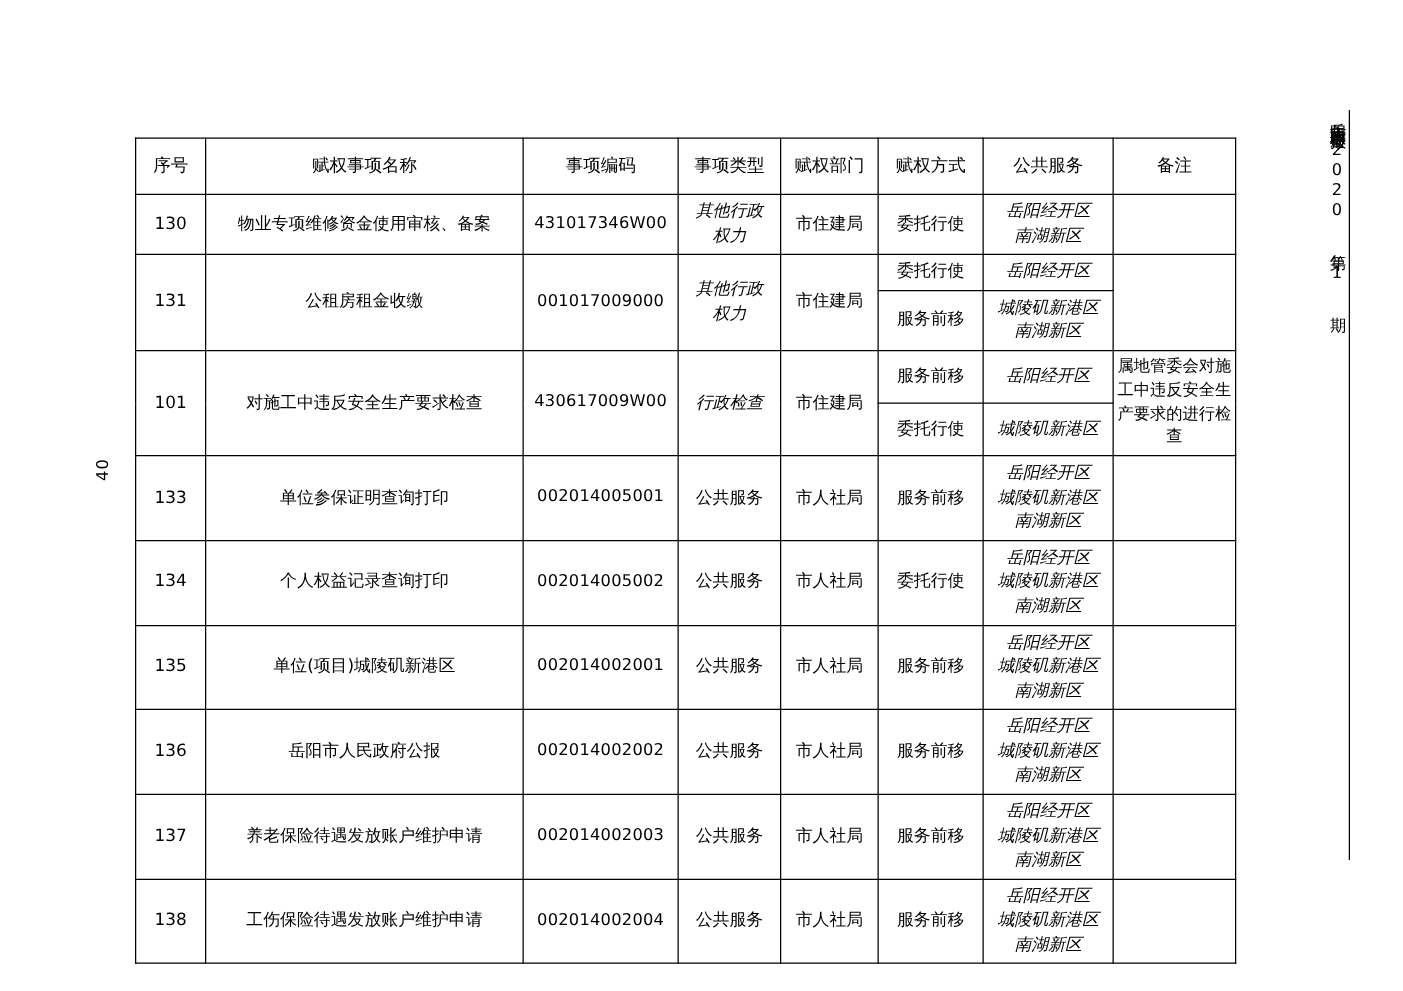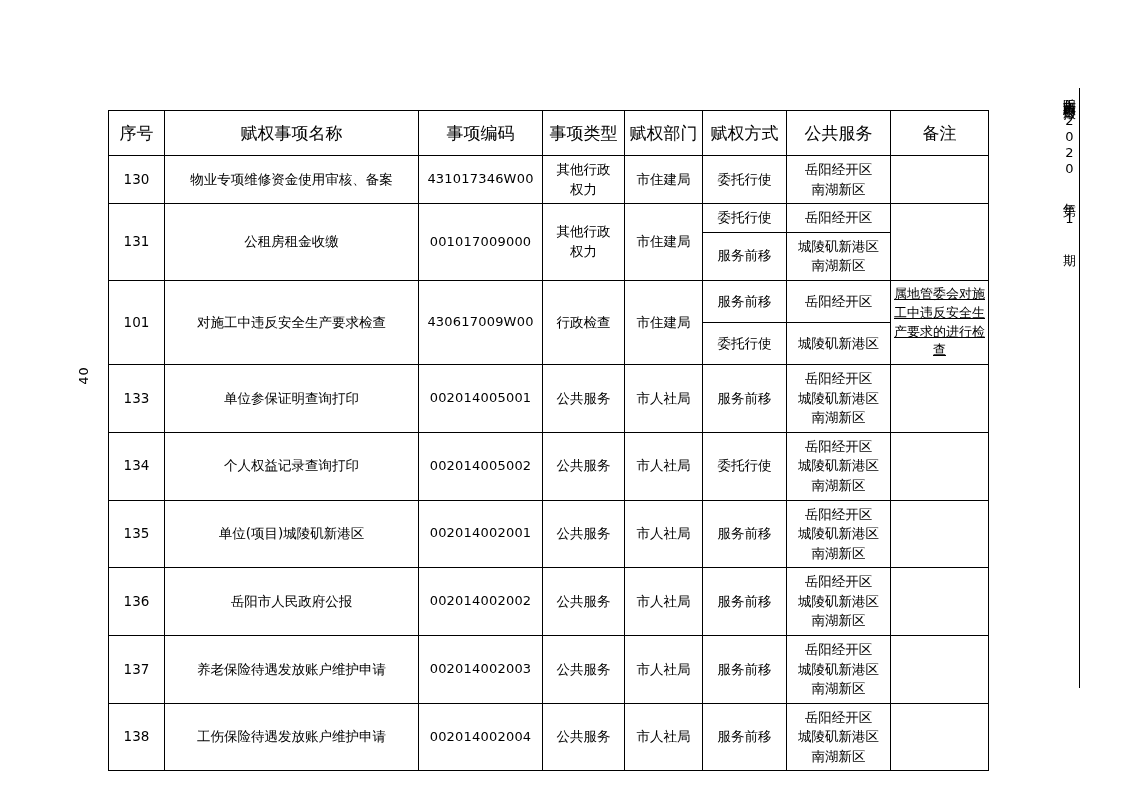--- a/index.html
+++ b/index.html
@@ -72,35 +72,34 @@
   }
   .col-seq      { width: 56px; }
   .col-name     { width: 254px; }
   .col-code     { width: 124px; }
   .col-type     { width: 82px; }
   .col-dept     { width: 78px; }
   .col-way      { width: 84px; }
   .col-target   { width: 104px; }
   .col-remark   { width: 98px; }
 
-  thead td { height: 36px; font-size: 17px; }
+  thead td { height: 36px; font-size: 14px; }
 
   td.name-cell {
     text-align: left;
     padding-left: 14px;
   }
   td.remark-cell {
     text-align: left;
     padding-left: 5px;
     padding-right: 4px;
     font-size: 13px;
     line-height: 1.5;
-    text-decoration: underline;
-  }
-  .multi { white-space: pre-line; }
+  }
+  .multi { white-space: pre-line; font-style: italic; }
   .code-cell { font-size: 13px; letter-spacing: 0.2px; }
 </style>
 </head>
 <body>
 
 <div class="page">
 
   <div class="side-rule"></div>
   <div class="side-header">岳阳市人民政府公报  2020 年第 1 期</div>
   <div class="page-number">40</div>

